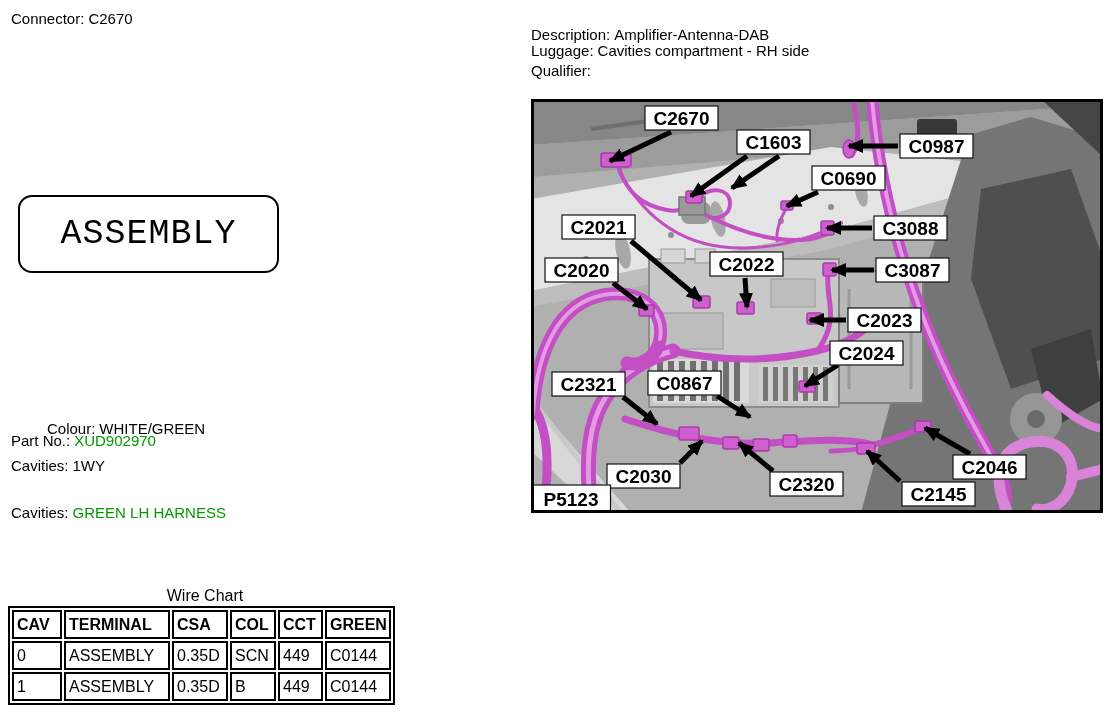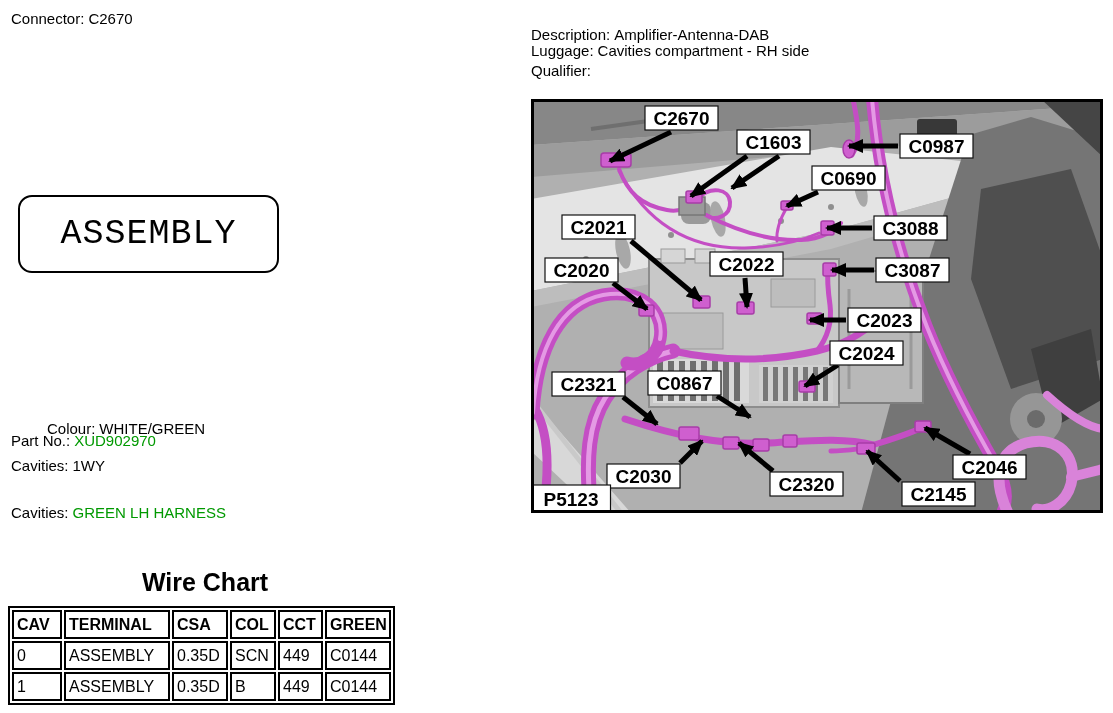--- a/index.html
+++ b/index.html
@@ -24,22 +24,22 @@
     left:18px;top:195px;width:261px;height:78px;
     border:2px solid #000;border-radius:14px;box-sizing:border-box;
     display:flex;align-items:center;justify-content:center;
   }
   .assembly-box span{
     font-family:"Liberation Mono","DejaVu Serif",serif;
     font-size:35px;letter-spacing:1px;color:#000;
   }
 
   
-  .wire-title{left:0;top:568px;width:410px;text-align:center;
-    font-size:25px;font-weight:bold;}
+  .wire-title{left:0;top:587px;width:410px;text-align:center;
+    font-size:16px;font-weight:normal;}
   table.wire{
     left:8px;top:606px;position:absolute;
     border-collapse:separate;border-spacing:2px;
     border:2px solid #000;table-layout:fixed;width:387px;
   }
   table.wire th,table.wire td{
     border:2px solid #000;box-sizing:border-box;height:29px;
     font-size:16px;text-align:left;padding:1px 3px;vertical-align:middle;
     overflow:hidden;white-space:nowrap;
   }

